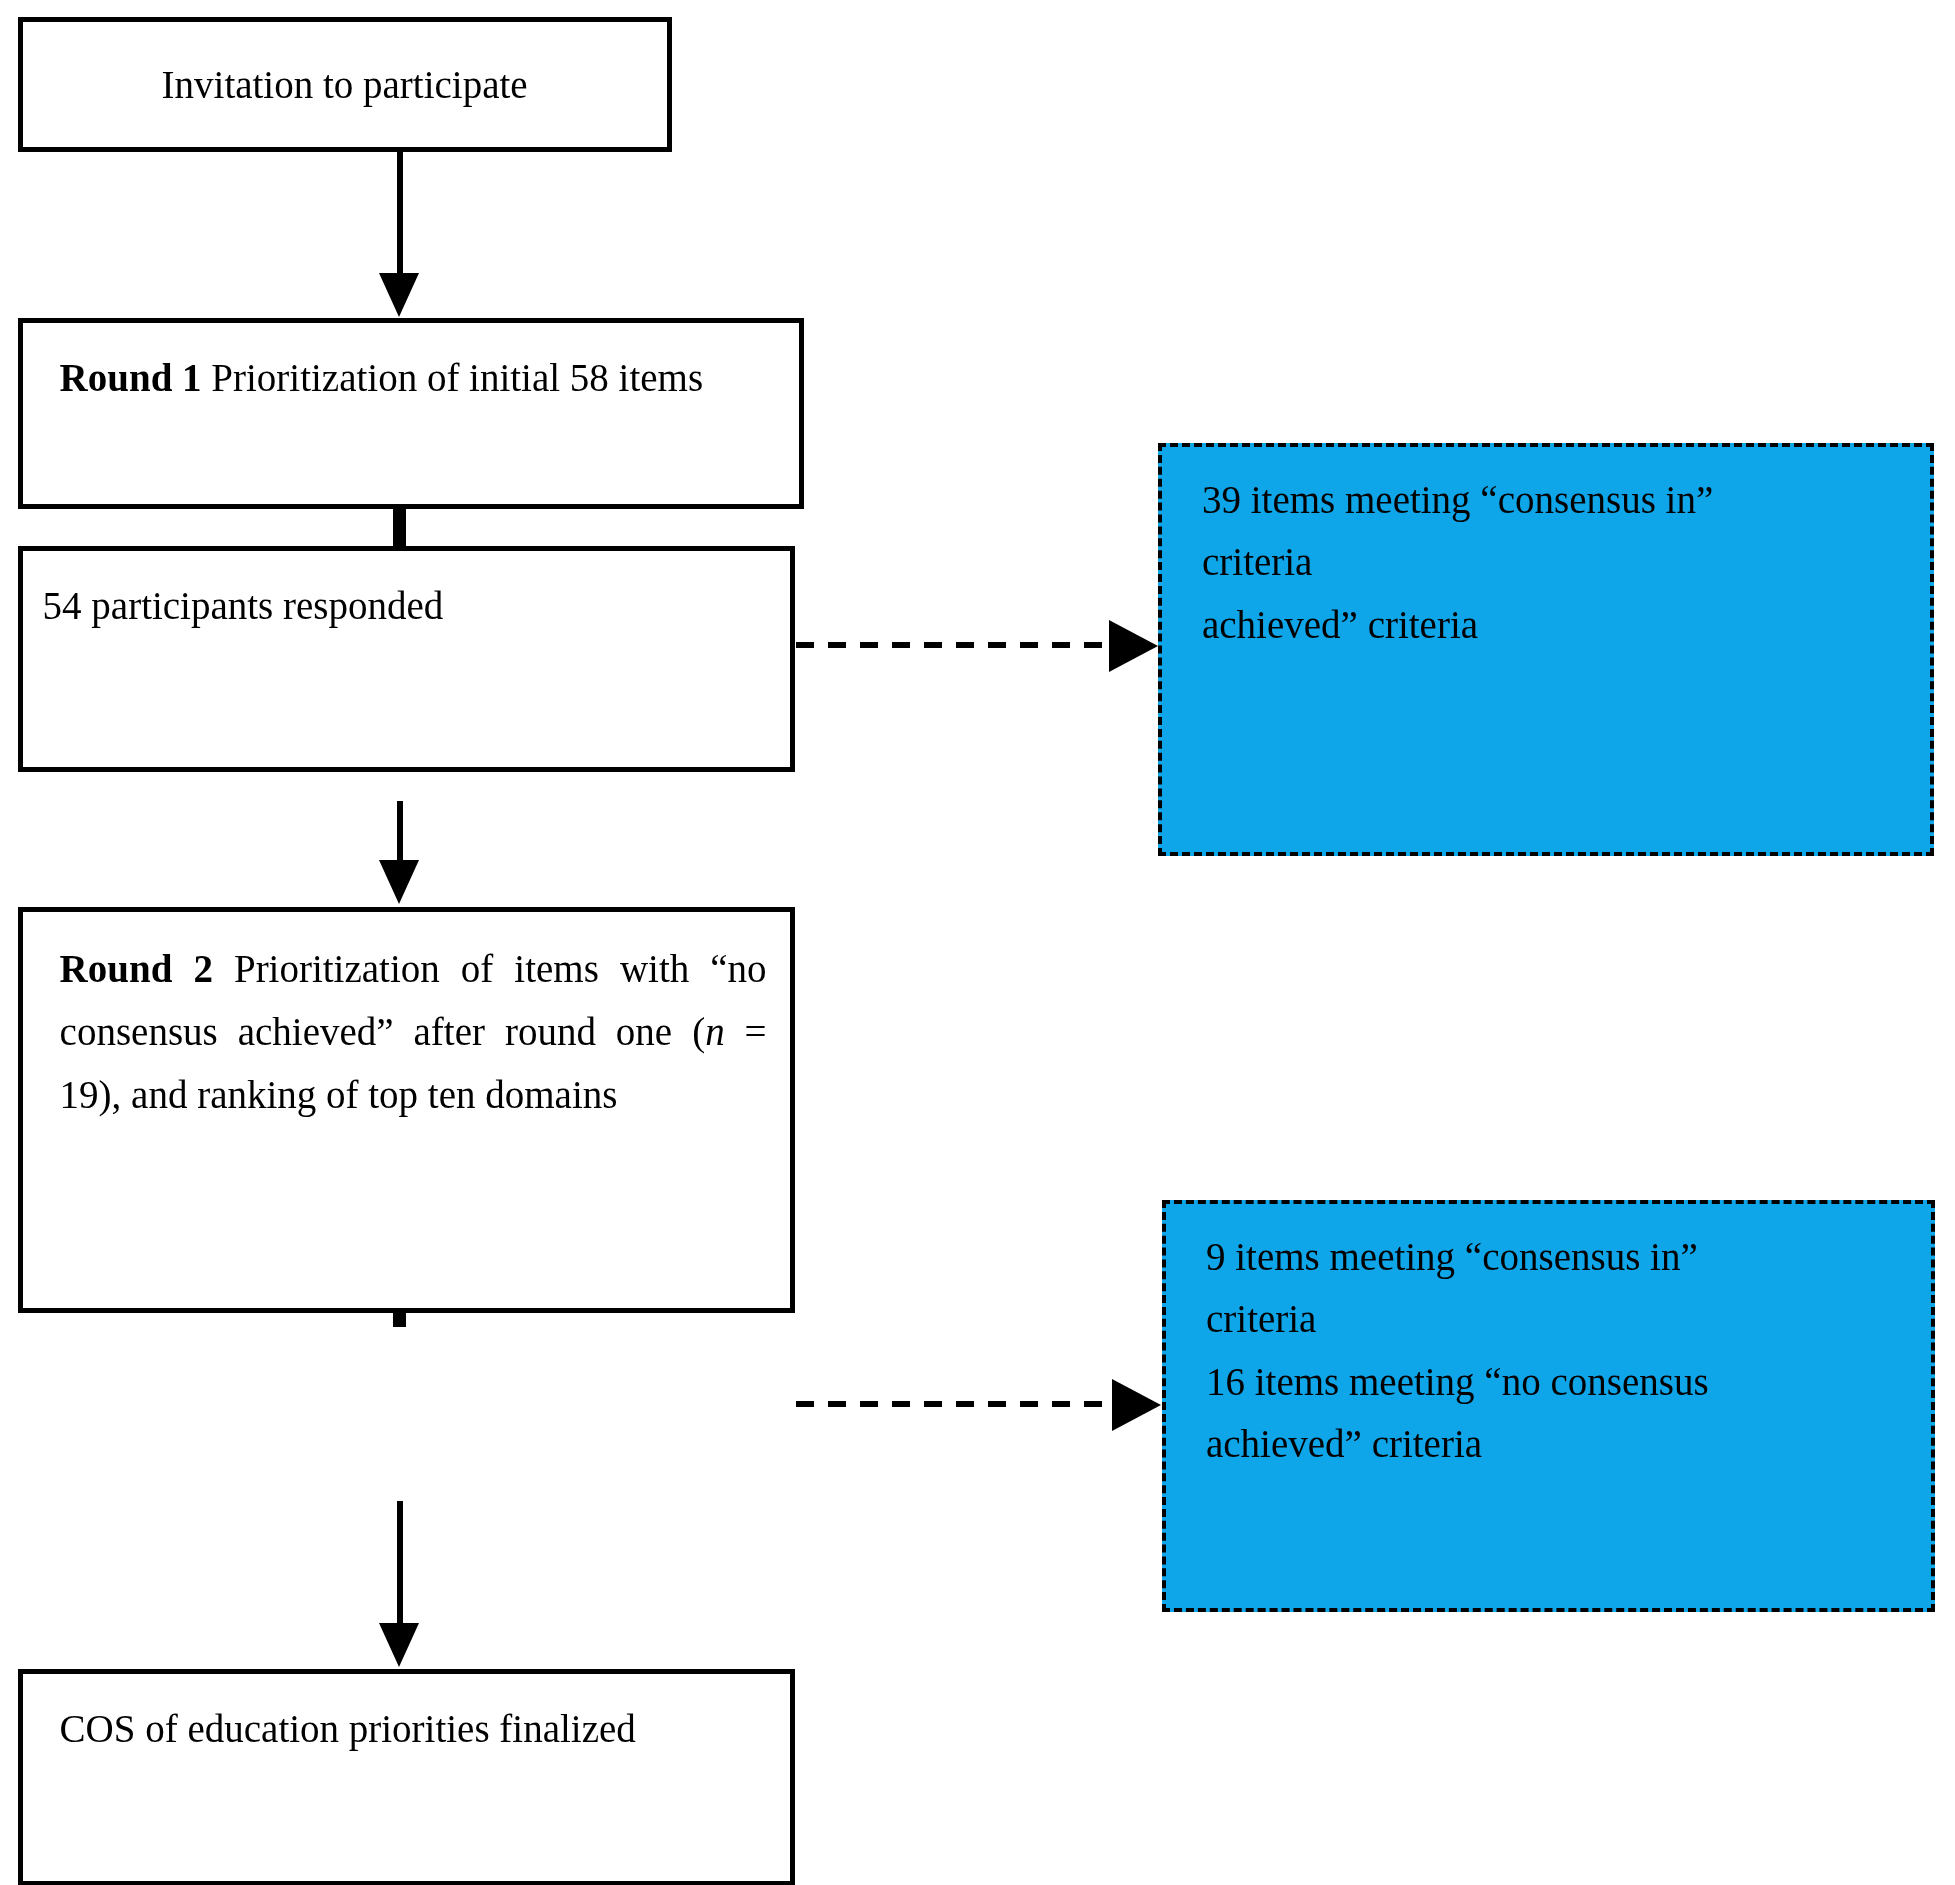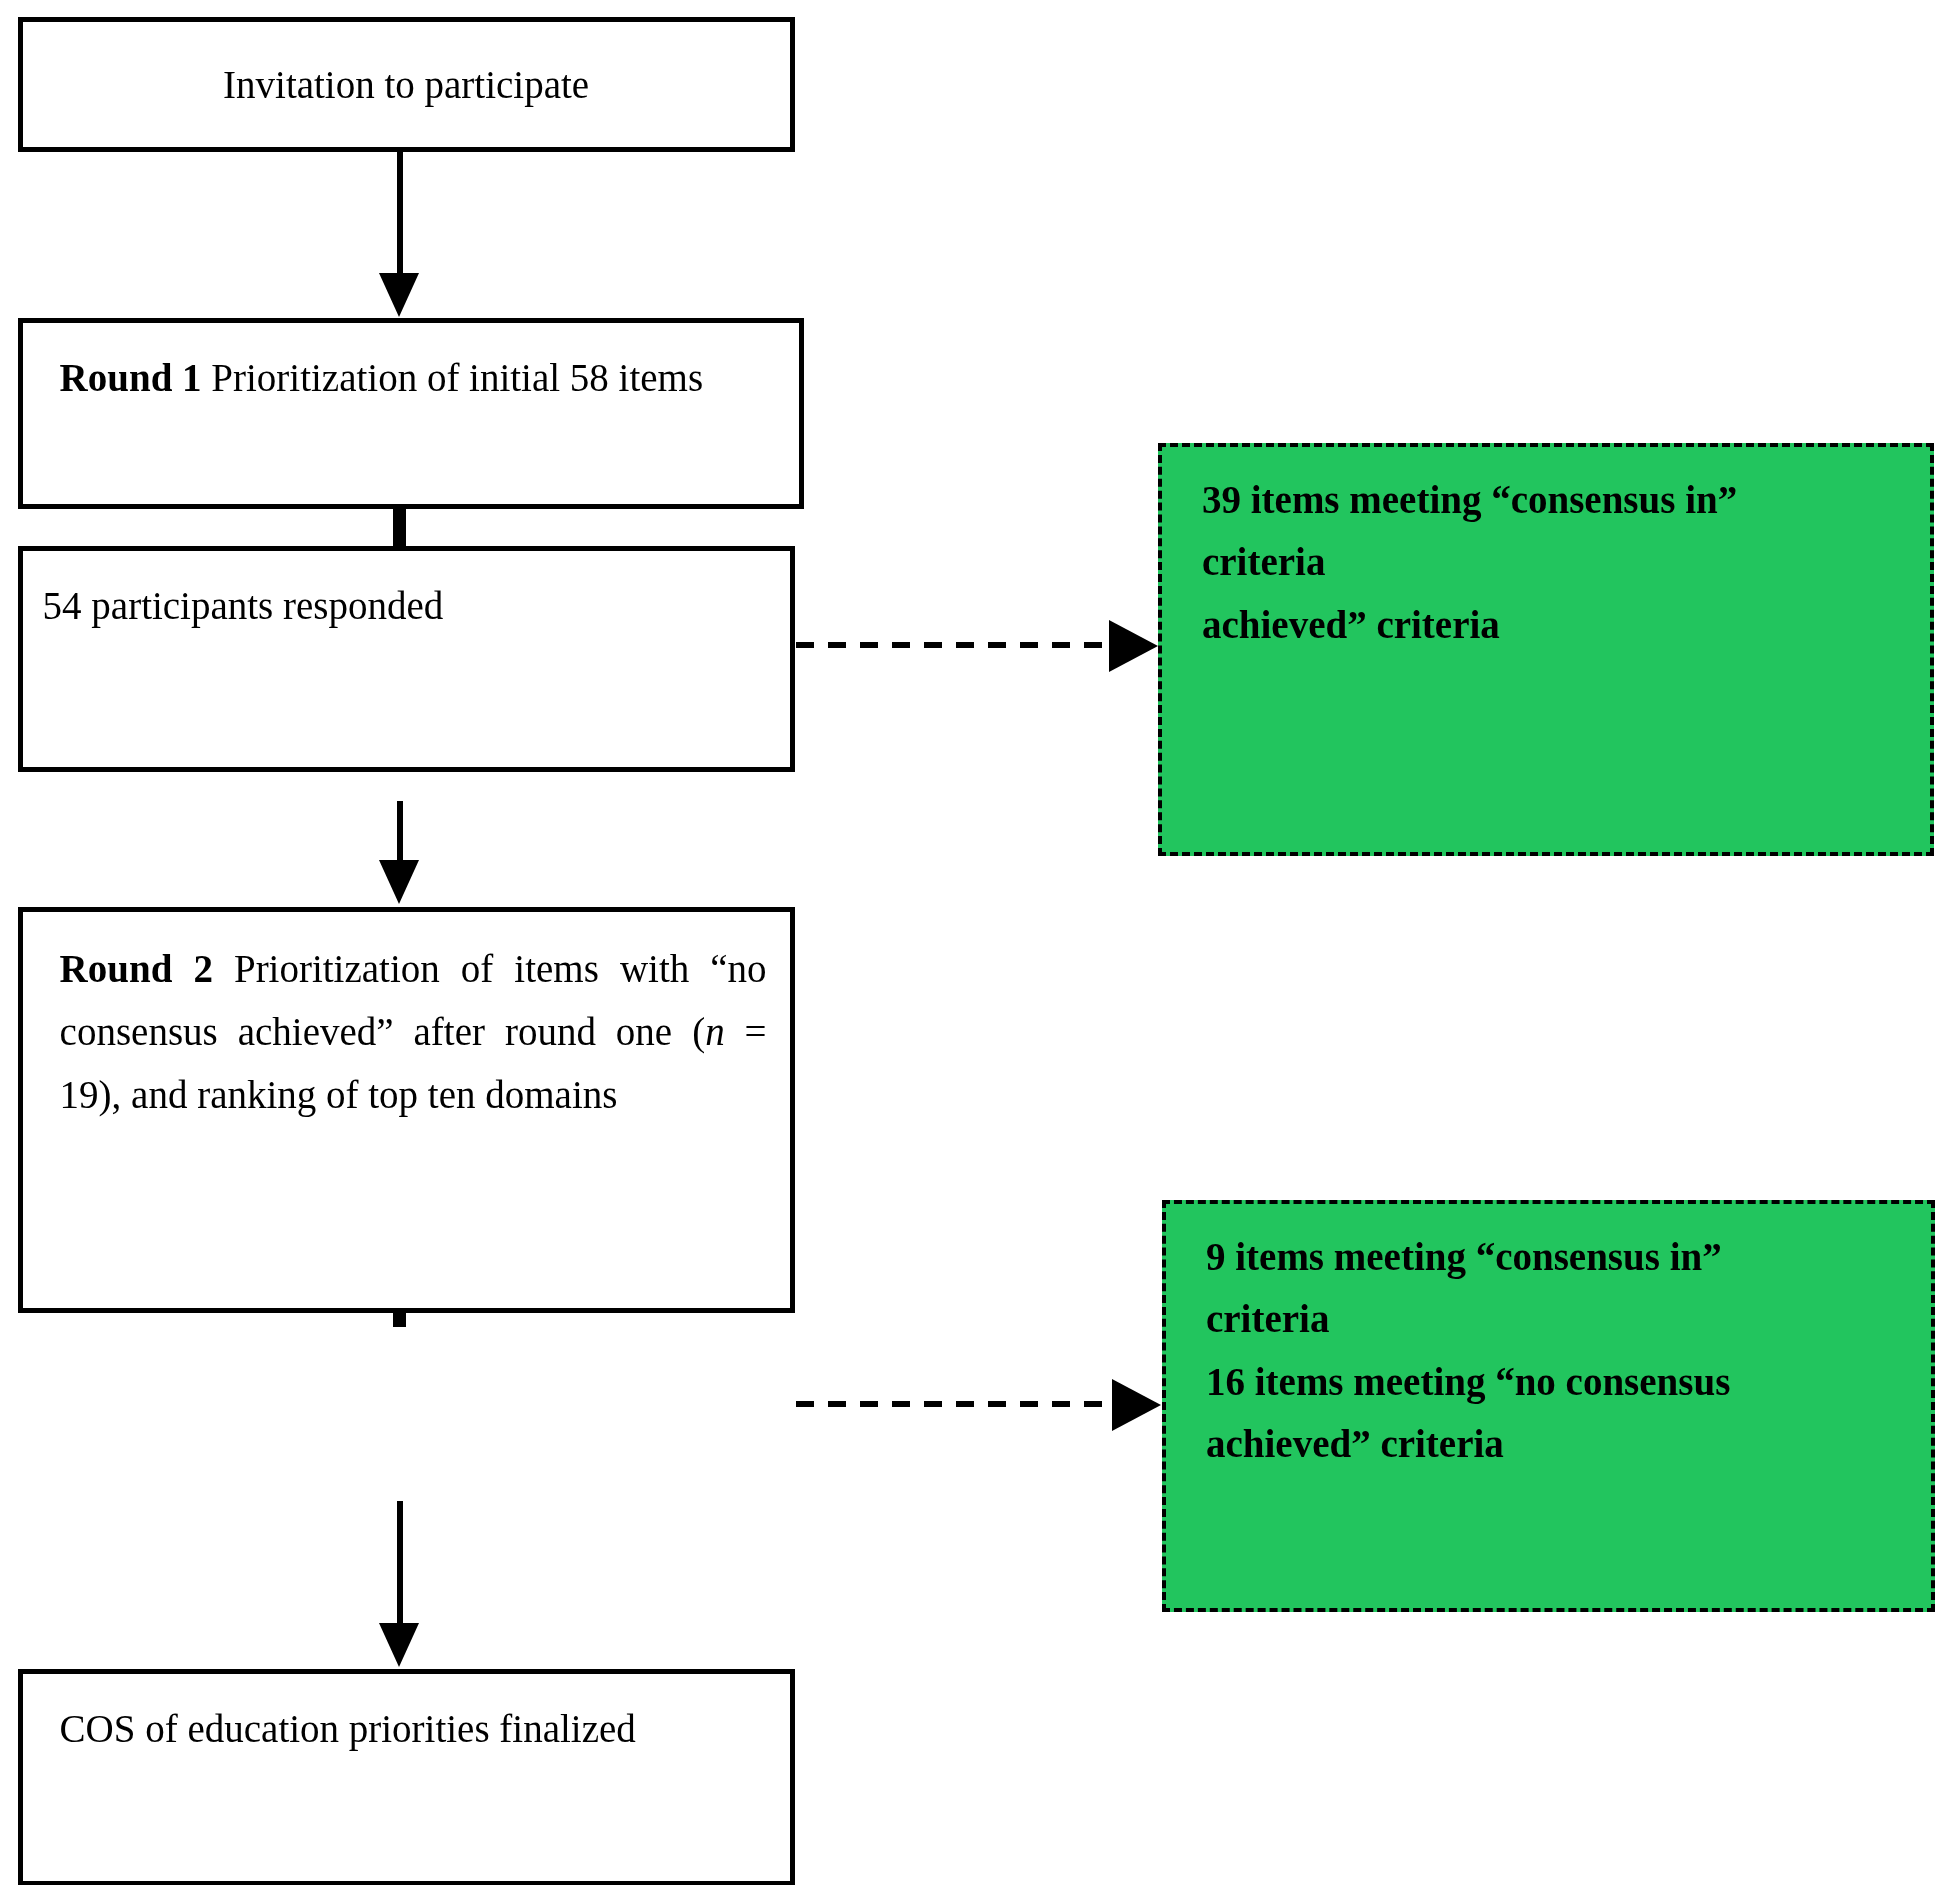--- a/index.html
+++ b/index.html
@@ -40,23 +40,22 @@
     text-align: left;
   }
   .pbox b { font-weight: 700; }
   .pbox i { font-style: italic; }
 
   
   .dbox {
     position: absolute;
     box-sizing: border-box;
     border: 4.7px dashed #000000;
-    background: #22c55e;
+    background: #0ea5e9;
     padding: 22px 20.7px 20.7px 40px;
-    font-weight: bold;
   }
   .dbox .txt {
     font-size: 39px;
     line-height: 1.60;
     text-align: left;
   }
   .dbox .line { display: block; }
 
   
   .vline {
@@ -95,21 +94,21 @@
     border-top: 26px solid transparent;
     border-bottom: 26px solid transparent;
     border-left: 49px solid #000000;
   }
 </style>
 </head>
 <body>
 
 <div id="page">
 
-  <div class="pbox" style="left:17.6px; top:17px; width:777px; height:135px; display:flex; align-items:center; justify-content:center; padding:0 20.7px;">
+  <div class="pbox" style="left:17.6px; top:17px; width:654px; height:135px; display:flex; align-items:center; justify-content:center; padding:0 20.7px;">
     <div class="txt center">Invitation to participate</div>
   </div>
 
   <div class="vline" style="left:397px; top:152px; width:5.7px; height:124px;"></div>
   <div class="varrowhead" style="left:379px; top:273px;"></div>
 
   <div class="pbox" style="left:17.6px; top:318px; width:786px; height:191px; padding:23px 36px 0 37px;">
     <div class="txt">
       <b>Round 1</b><span> Prioritization of initial 58 items</span>
     </div>

